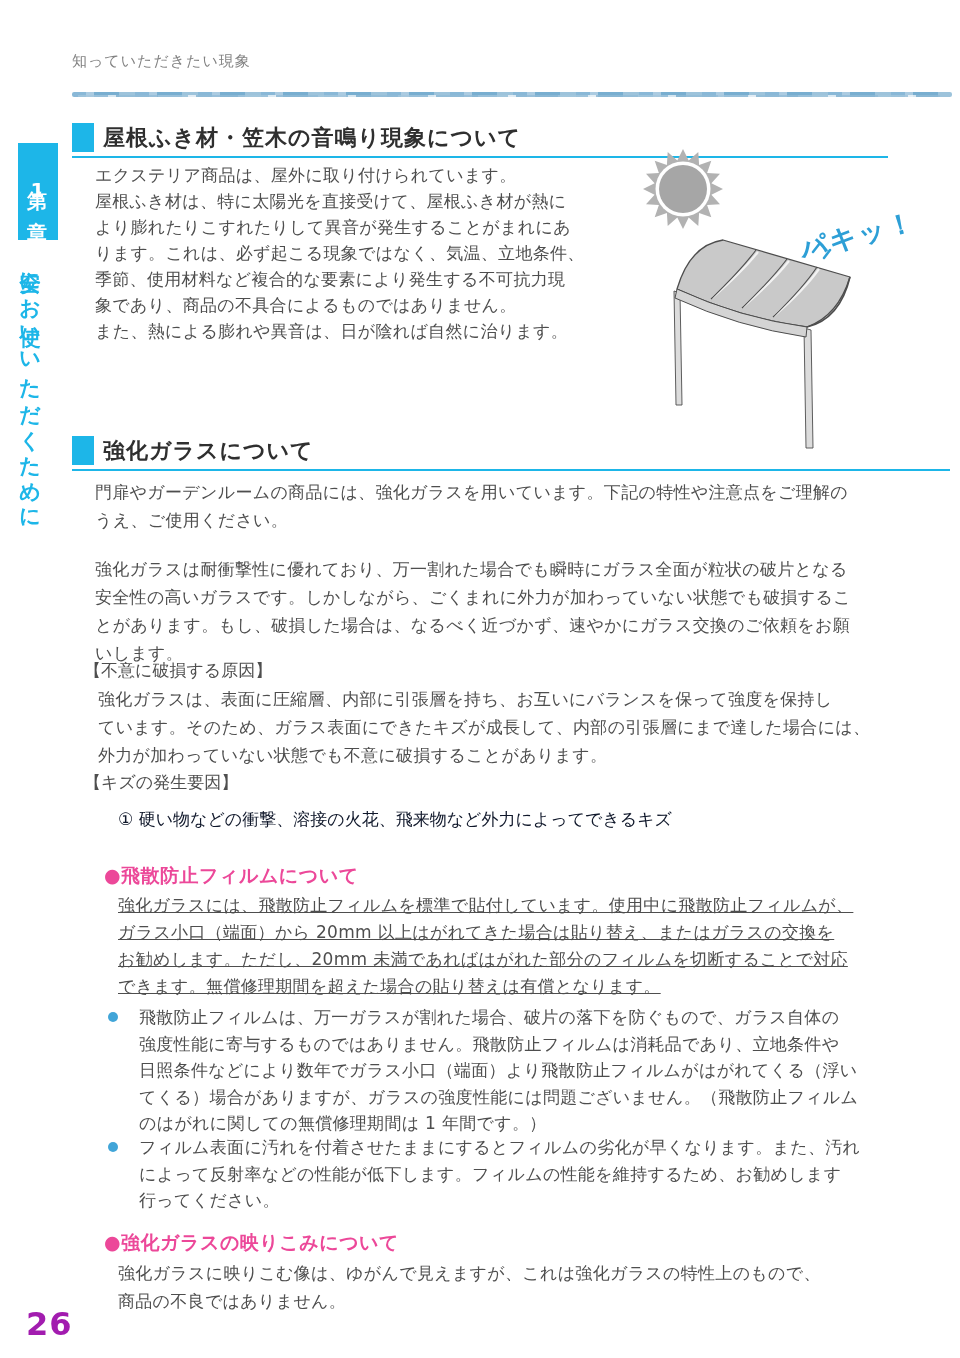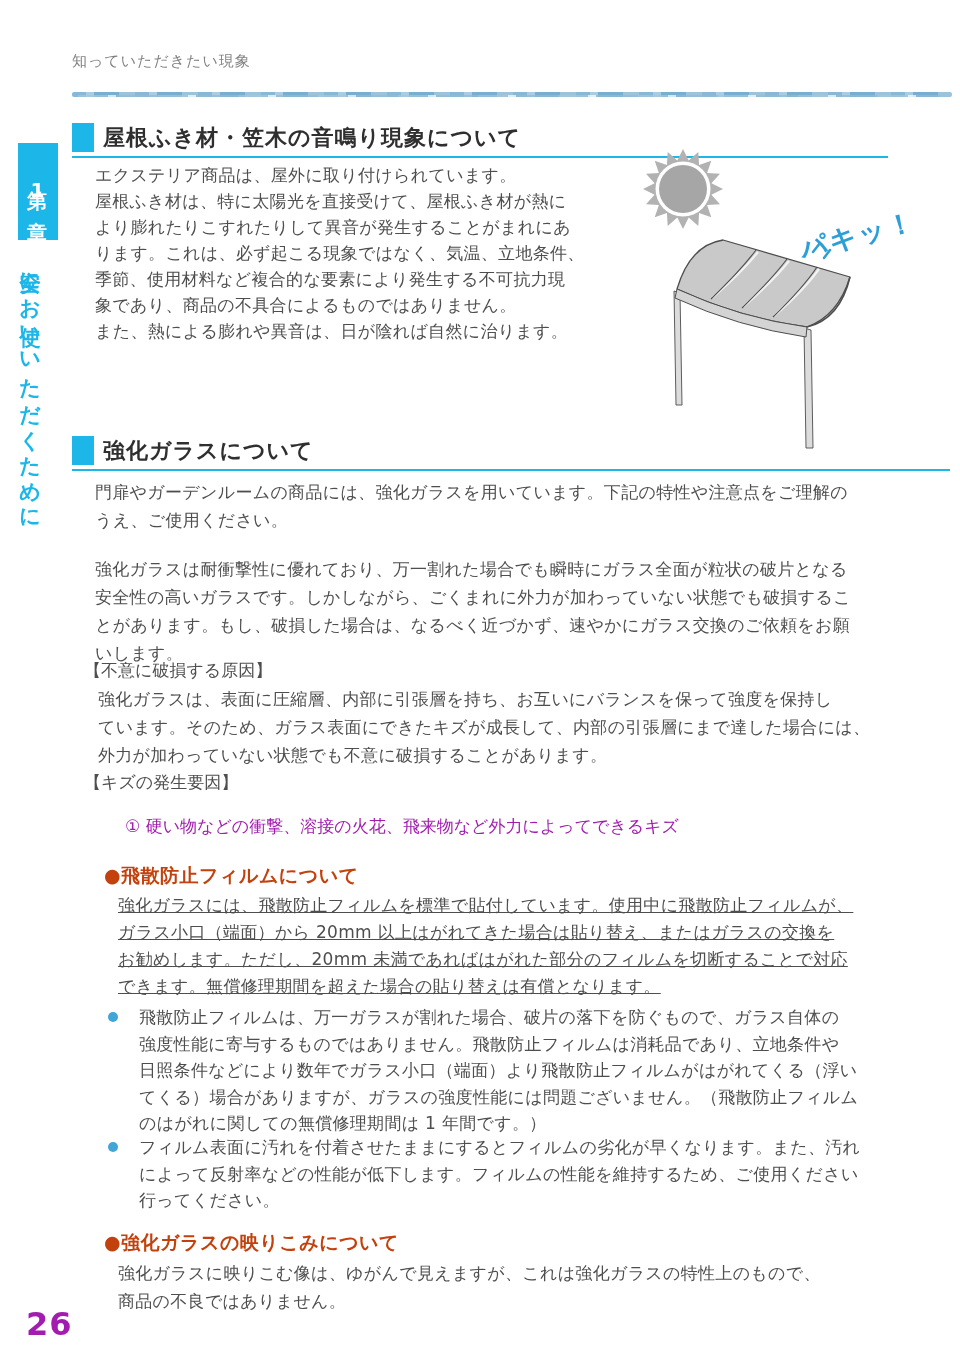--- a/index.html
+++ b/index.html
@@ -29,22 +29,22 @@
   
   .sec-head{display:flex;align-items:flex-start;}
   .sq{width:22px;height:29px;background:#1db6e8;margin-right:9px;flex:0 0 auto;}
   .sec-title{font-size:22px;font-weight:bold;color:#2f2f2f;letter-spacing:1px;line-height:29px;margin:0;}
   .rule{height:2px;background:#1db6e8;}
 
   .body-text{font-size:17px;line-height:26px;color:#4e4e4e;margin:0;}
   .para{font-size:17px;line-height:28px;color:#4e4e4e;margin:0;}
   .bracket-head{font-size:17px;color:#4e4e4e;}
   .bracket-body{font-size:17px;line-height:28px;color:#4e4e4e;margin:0;}
-  .num-items{font-size:17px;line-height:29px;color:#a21caf;margin:15px;padding:0;list-style:none;}
-  .subhead{font-size:19px;font-weight:bold;color:#c2410c;margin:0;letter-spacing:0.5px;}
+  .num-items{font-size:17px;line-height:29px;color:#0f172a;margin:8px;padding:0;list-style:none;}
+  .subhead{font-size:19px;font-weight:bold;color:#ec4899;margin:0;letter-spacing:0.5px;}
 
   .bullet{display:flex;}
   .dot{width:10px;height:10px;border-radius:50%;background:#41a5d8;margin:8px 21px 0 0;flex:0 0 auto;}
   .bullet .txt{font-size:17px;line-height:26.5px;color:#4e4e4e;}
 
   .pagenum{left:26px;top:1305px;font-size:32px;font-weight:bold;color:#a21caf;letter-spacing:1px;}
 </style>
 </head>
 <body>
 
@@ -132,21 +132,21 @@
   <span class="dot"></span>
   <span class="txt jp">飛散防止フィルムは、万一ガラスが割れた場合、破片の落下を防ぐもので、ガラス自体の
 強度性能に寄与するものではありません。飛散防止フィルムは消耗品であり、立地条件や
 日照条件などにより数年でガラス小口（端面）より飛散防止フィルムがはがれてくる（浮い
 てくる）場合がありますが、ガラスの強度性能には問題ございません。（飛散防止フィルム
 のはがれに関しての無償修理期間は 1 年間です。）</span>
 </div>
 <div class="abs bullet" style="left:108px;top:1134px;width:810px;">
   <span class="dot"></span>
   <span class="txt jp">フィルム表面に汚れを付着させたままにするとフィルムの劣化が早くなります。また、汚れ
-によって反射率などの性能が低下します。フィルムの性能を維持するため、ご使用ください
+によって反射率などの性能が低下します。フィルムの性能を維持するため、お勧めします
 行ってください。</span>
 </div>
 
 <h3 class="abs subhead" style="left:104px;top:1230px;">●強化ガラスの映りこみについて</h3>
 <p class="abs para jp" style="left:118px;top:1259px;width:830px;">強化ガラスに映りこむ像は、ゆがんで見えますが、これは強化ガラスの特性上のもので、
 商品の不良ではありません。</p>
 
 <div class="abs pagenum">26</div>
 
 </body></html>

